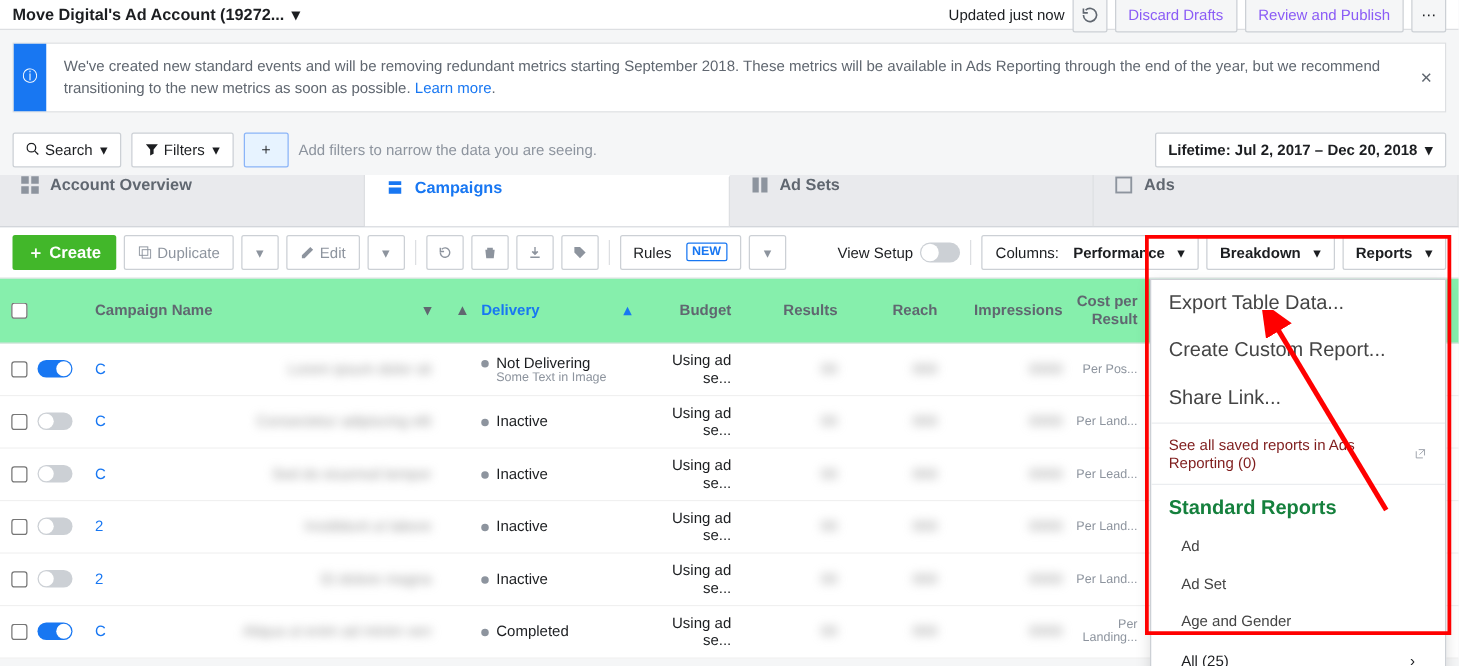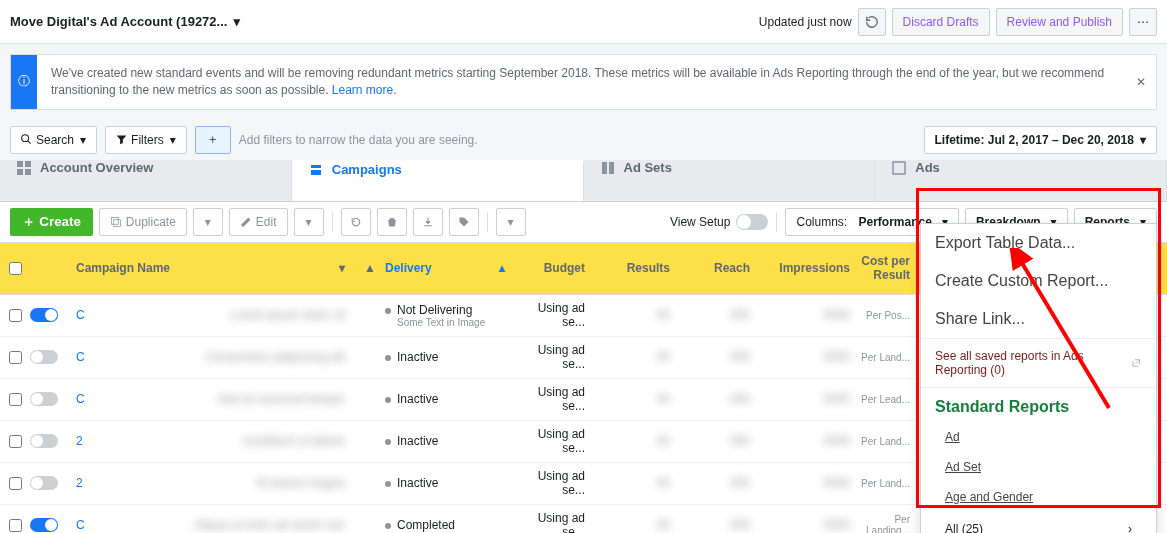--- a/index.html
+++ b/index.html
@@ -1,18 +1,18 @@
 <!DOCTYPE html>
 <html><head>
 <meta charset="utf-8">
 <style>
 * { margin: 0; padding: 0; box-sizing: border-box; }
 body { font-family: Helvetica, Arial, sans-serif; font-size: 12px; color: #1c1e21; background: #f5f6f7; width: 1167px; height: 533px; overflow: hidden; position: relative; }
 
-.topbar { display: flex; align-items: center; padding: 6px 10px; background: #fff; border-bottom: 1px solid #dddfe2; height: 44px; }
+.topbar { display: flex; align-items: center; padding: 6px 10px; background: #fff; border-bottom: 1px solid #dddfe2; height: 24px; }
 .acct-btn { display: flex; align-items: center; font-weight: 600; font-size: 13px; cursor: pointer; }
 .spacer { flex: 1; }
 .updated { font-size: 12px; color: #1c1e21; }
 .icon-btn { width: 28px; height: 28px; border: 1px solid #ccd0d5; border-radius: 2px; background: #f5f6f7; display: flex; align-items: center; justify-content: center; margin-left: 6px; cursor: pointer; }
 .pill-btn { padding: 0 10px; height: 28px; border: 1px solid #ccd0d5; border-radius: 2px; background: #f5f6f7; font-size: 12px; color: #8b5cf6; margin-left: 6px; display: flex; align-items: center; cursor: pointer; }
 
 .banner { display: flex; margin: 10px; background: #fff; border: 1px solid #dddfe2; }
 .banner-ic { width: 26px; background: #1877f2; display: flex; align-items: center; justify-content: center; color: #fff; }
 .banner-txt { flex: 1; padding: 10px 14px; font-size: 12px; color: #606770; line-height: 1.4; }
 .banner-txt a { color: #1877f2; text-decoration: none; }
@@ -33,21 +33,21 @@
 .create-btn { background: #42b72a; color: #fff; font-weight: 600; padding: 0 12px; height: 28px; border: none; border-radius: 2px; display: flex; align-items: center; cursor: pointer; gap: 4px; }
 .tbtn { padding: 0 10px; height: 28px; background: #fff; border: 1px solid #ccd0d5; border-radius: 2px; display: flex; align-items: center; font-size: 12px; color: #8d949e; cursor: pointer; gap: 4px; }
 .tbtn.icon-only { padding: 0; width: 30px; justify-content: center; }
 .sep { width: 1px; height: 20px; background: #dddfe2; margin: 0 2px; }
 .new-badge { border: 1px solid #1877f2; color: #1877f2; font-size: 10px; padding: 1px 4px; border-radius: 2px; font-weight: 600; }
 .switch { position: relative; width: 32px; height: 16px; background: #ccd0d5; border-radius: 8px; }
 .switch::after { content: ''; position: absolute; left: 1px; top: 1px; width: 14px; height: 14px; background: #fff; border-radius: 50%; }
 .col-txt { font-size: 12px; }
 .col-txt b { font-weight: 600; }
 
-.tbl-head { display: flex; background: #fde047; border-bottom: 1px solid #dddfe2; height: 52px; align-items: center; font-size: 12px; font-weight: 600; color: #606770; }
+.tbl-head { display: flex; background: #86efac; border-bottom: 1px solid #dddfe2; height: 52px; align-items: center; font-size: 12px; font-weight: 600; color: #606770; }
 .c-chk { width: 30px; display: flex; justify-content: center; }
 .c-tog { width: 40px; }
 .c-name { width: 285px; padding-left: 6px; display: flex; align-items: center; justify-content: space-between; padding-right: 10px; }
 .c-warn { width: 30px; text-align: center; }
 .c-del { width: 130px; color: #1877f2; display: flex; align-items: center; justify-content: space-between; padding-right: 10px; }
 .c-bud { width: 80px; text-align: right; padding-right: 10px; }
 .c-res { width: 85px; text-align: right; padding-right: 10px; }
 .c-rea { width: 80px; text-align: right; padding-right: 10px; }
 .c-imp { width: 100px; text-align: right; padding-right: 10px; }
 .c-cpr { width: 60px; text-align: right; padding-right: 10px; }
@@ -59,21 +59,21 @@
 .toggle.on { background: #1877f2; }
 .toggle::after { content: ''; position: absolute; left: 1px; top: 1px; width: 12px; height: 12px; background: #fff; border-radius: 50%; }
 .toggle.on::after { left: 15px; }
 .dot { display: inline-block; width: 6px; height: 6px; background: #8d949e; border-radius: 50%; margin-right: 6px; }
 .sub { display: block; font-size: 10px; color: #8d949e; margin-left: 12px; }
 
 .dropdown { position: absolute; top: 223px; right: 10px; width: 237px; background: #fff; border: 1px solid #ccd0d5; box-shadow: 0 4px 12px rgba(0,0,0,.15); z-index: 10; }
 .dd-item { padding: 10px 14px; font-size: 16px; color: #444; cursor: pointer; }
 .dd-link { padding: 10px 14px; font-size: 12px; color: #7f1d1d; border-top: 1px solid #ebedf0; border-bottom: 1px solid #ebedf0; display: flex; justify-content: space-between; align-items: center; }
 .dd-head { padding: 10px 14px 6px; font-size: 16px; font-weight: 600; color: #15803d; }
-.dd-sub { padding: 8px 24px; font-size: 12px; color: #444; cursor: pointer; text-decoration: underline; }
+.dd-sub { padding: 8px 24px; font-size: 12px; color: #444; cursor: pointer; }
 .dd-all { padding: 10px 24px; display: flex; justify-content: space-between; align-items: center; cursor: pointer; }
 
 .hl-box { position: absolute; top: 188px; right: 6px; width: 245px; height: 320px; border: 3px solid red; pointer-events: none; z-index: 20; }
 .arrow { position: absolute; top: 248px; right: 38px; pointer-events: none; z-index: 21; }
 
 .caret { display: inline-block; margin-left: 6px; }
 svg { display: block; }
 </style>
 </head>
 <body>
@@ -198,20 +198,24 @@
     <svg width="12" height="12" viewBox="0 0 16 16">
         <path fill="#8d949e" d="M8 2v8m-3-3l3 3 3-3M3 13h10" stroke="#8d949e" stroke-width="1.5"></path>
       </svg>
   </div>
   <div class="tbtn icon-only">
     <svg width="12" height="12" viewBox="0 0 16 16">
         <path fill="#8d949e" d="M2 2h6l6 6-6 6-6-6z"></path>
       </svg>
   </div>
   <div class="sep"></div>
+  <div class="tbtn" style="color:#1c1e21;">
+    <span>Rules</span>
+    &nbsp;<span class="new-badge">NEW</span>
+  </div>
   <div class="tbtn icon-only">▾</div>
   <div class="spacer"></div>
   <span>View Setup</span>
   <div class="switch"></div>
   <div class="sep"></div>
   <div class="tbtn col-txt" style="color:#1c1e21;">
     <span>Columns:</span>&nbsp;<b>Performance</b>
     <span class="caret">▾</span>
   </div>
   <div class="tbtn" style="color:#1c1e21;">

